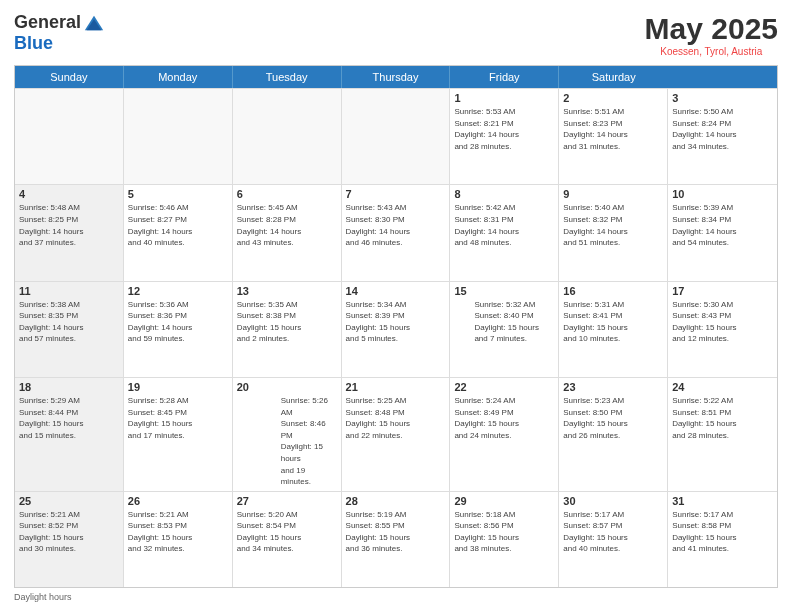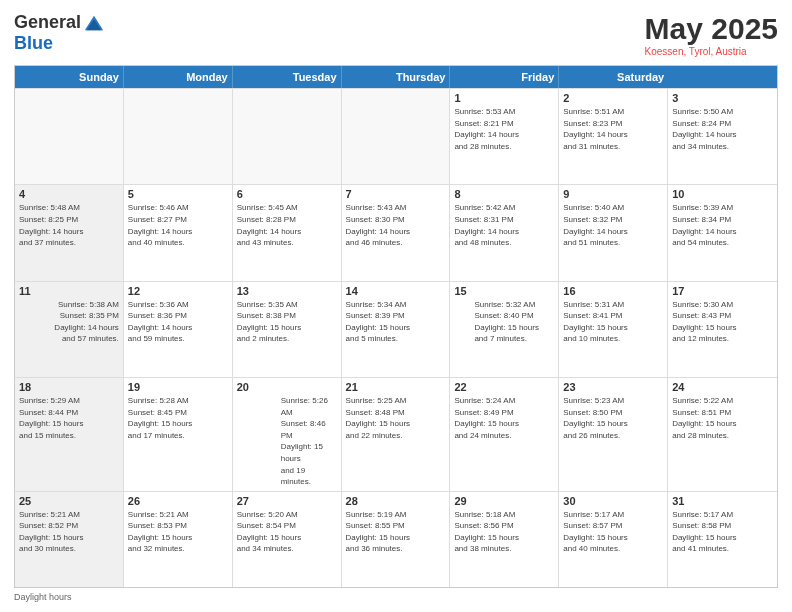--- a/index.html
+++ b/index.html
@@ -33,21 +33,21 @@
       line-height: 1.1;
     }
     .logo-general { color: #333; }
     .logo-blue { color: #1a6bbf; }
     .logo-icon {
       width: 22px;
       height: 22px;
       margin-left: 2px;
     }
     .title-block {
-      text-align: left;
+      text-align: center;
     }
     .main-title {
       font-size: 30px;
       font-weight: bold;
       color: #333;
     }
     .subtitle {
       font-size: 10px;
       color: #ef4444;
     }
@@ -57,24 +57,24 @@
       flex-direction: column;
       border: 1px solid #ccc;
     }
     .cal-header {
       display: grid;
       grid-template-columns: repeat(7, 1fr);
       background: #2a7abf;
     }
     .cal-header-cell {
       color: #fff;
-      font-weight: bold;
+      font-weight: normal;
       font-size: 11px;
       padding: 5px 4px;
-      text-align: right;
+      text-align: center;
       border-right: 1px solid #5599cc;
     }
     .cal-header-cell:last-child { border-right: none; }
     .cal-body {
       flex: 1;
       display: flex;
       flex-direction: column;
     }
     .cal-row {
       flex: 1;
@@ -221,21 +221,21 @@
             <span class="day-num">10</span>
             <div class="cell-text" style="white-space: pre-line;">Sunrise: 5:39 AM
 Sunset: 8:34 PM
 Daylight: 14 hours
 and 54 minutes.</div>
           </div>
         </div>
         <div class="cal-row">
           <div class="cal-cell shaded">
             <span class="day-num">11</span>
-            <div class="cell-text" style="white-space: pre-line; text-align: right;">Sunrise: 5:38 AM
+            <div class="cell-text" style="white-space: pre-line;">Sunrise: 5:38 AM
 Sunset: 8:35 PM
 Daylight: 14 hours
 and 57 minutes.</div>
           </div>
           <div class="cal-cell">
             <span class="day-num">12</span>
             <div class="cell-text" style="white-space: pre-line;">Sunrise: 5:36 AM
 Sunset: 8:36 PM
 Daylight: 14 hours
 and 59 minutes.</div>

